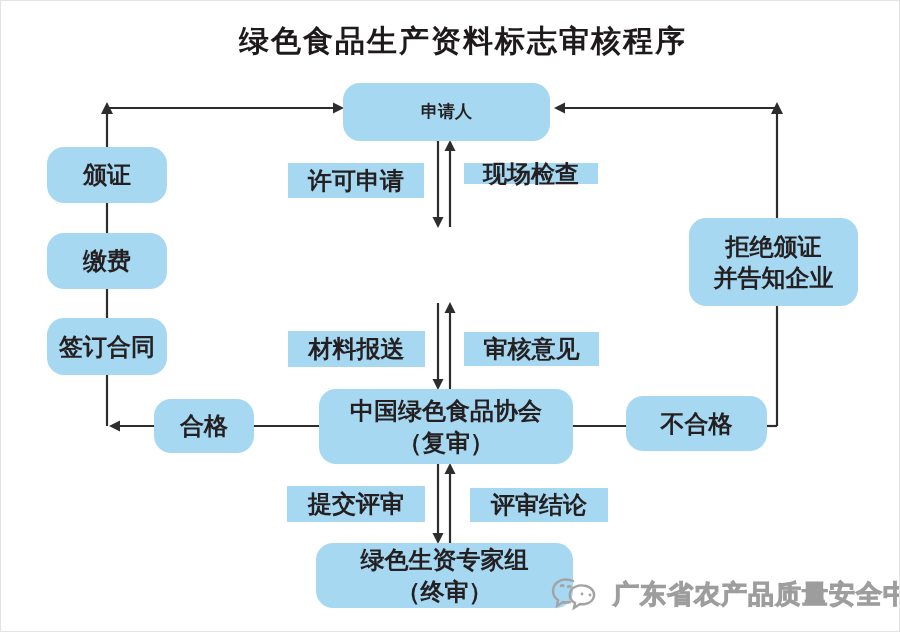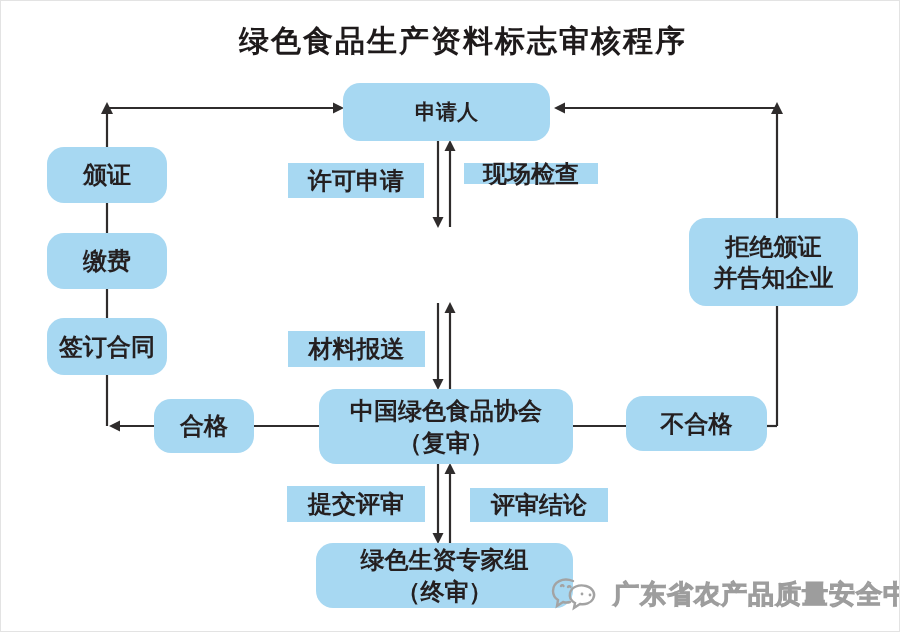--- a/index.html
+++ b/index.html
@@ -14,21 +14,21 @@
   }
   .rbox,.lbl{
     position:absolute;background:#a7d8f2;color:#241f20;font-weight:700;
     display:flex;flex-direction:column;align-items:center;justify-content:center;
     text-align:center;line-height:1.3;box-sizing:border-box;
   }
   .rbox{border-radius:17px;font-size:24px;}
   .lbl{border-radius:0;font-size:24px;}
   .rbox span,.lbl span{display:block;}
   
-  #applicant{left:342px;top:82px;width:207px;height:58px;font-size:21px;}
+  #applicant{left:342px;top:82px;width:207px;height:58px;font-size:17px;}
   #issue-cert{left:46px;top:146px;width:120px;height:56px;}
   #pay-fee{left:46px;top:232px;width:120px;height:56px;}
   #sign-contract{left:46px;top:317px;width:120px;height:57px;}
   #provincial{left:309px;top:226px;width:268px;height:76px;}
   #refuse{left:688px;top:217px;width:169px;height:88px;}
   #association{left:318px;top:388px;width:254px;height:75px;}
   #qualified{left:153px;top:398px;width:100px;height:54px;}
   #unqualified{left:625px;top:395px;width:141px;height:55px;}
   #expert{left:315px;top:542px;width:257px;height:65px;}
   
@@ -128,20 +128,23 @@
 
   <div class="lbl" id="license-apply">
     <span>许可申请</span>
   </div>
   <div class="lbl" id="site-inspection">
     <span>现场检查</span>
   </div>
   <div class="lbl" id="material-submission">
     <span>材料报送</span>
   </div>
+  <div class="lbl" id="review-opinion">
+    <span>审核意见</span>
+  </div>
   <div class="lbl" id="submit-review">
     <span>提交评审</span>
   </div>
   <div class="lbl" id="review-conclusion">
     <span>评审结论</span>
   </div>
 
   <svg class="wm-logo" viewBox="0 0 62 50" xmlns="http://www.w3.org/2000/svg">
     <g fill="none" stroke="#a3a3a3" stroke-width="2.4" stroke-linecap="round">
       <path d="M24 12 C14 8 4 13 4 22 c0 4 2 7 5 9 l-1 6 6 -4 c2 0.6 5 0.7 7 0"></path>

